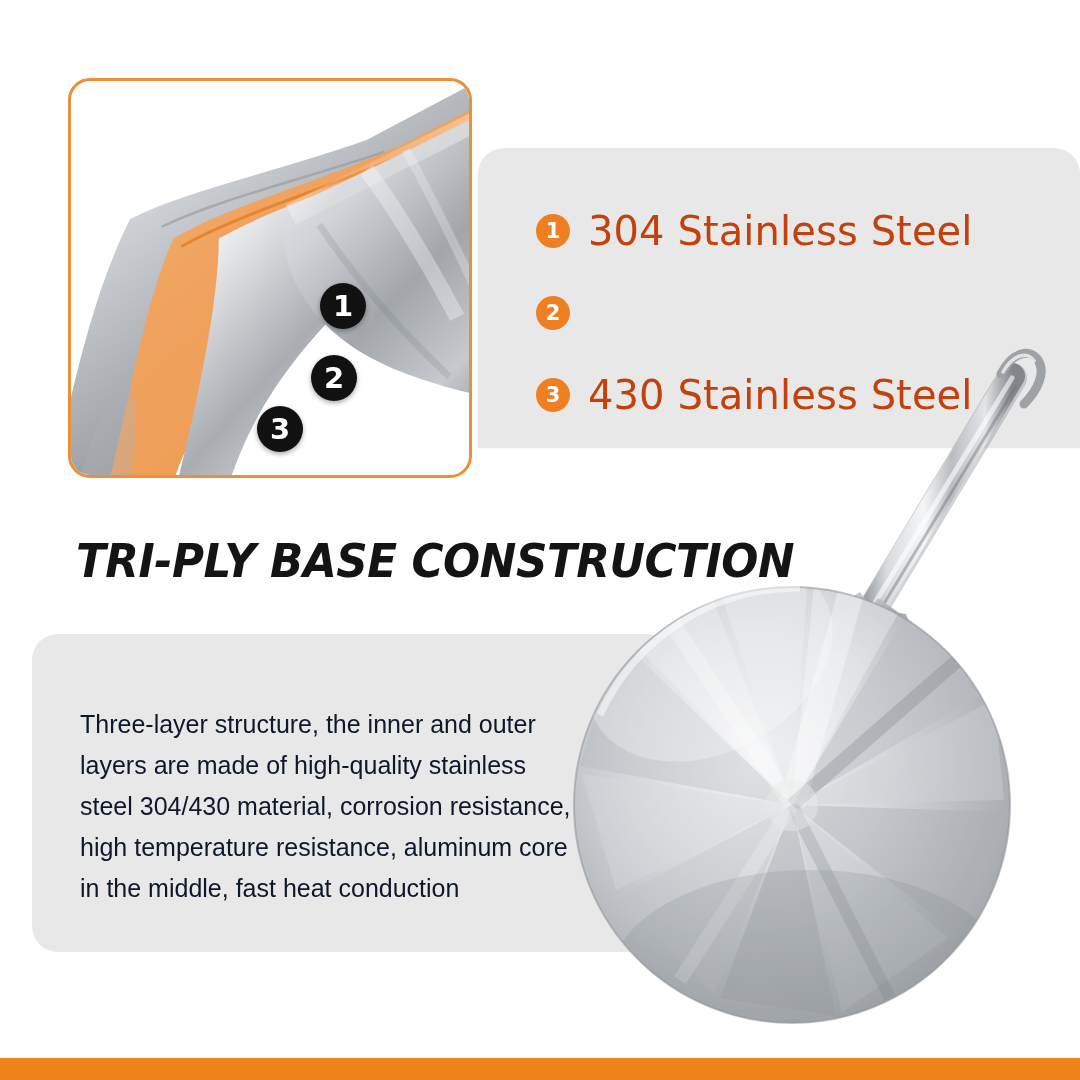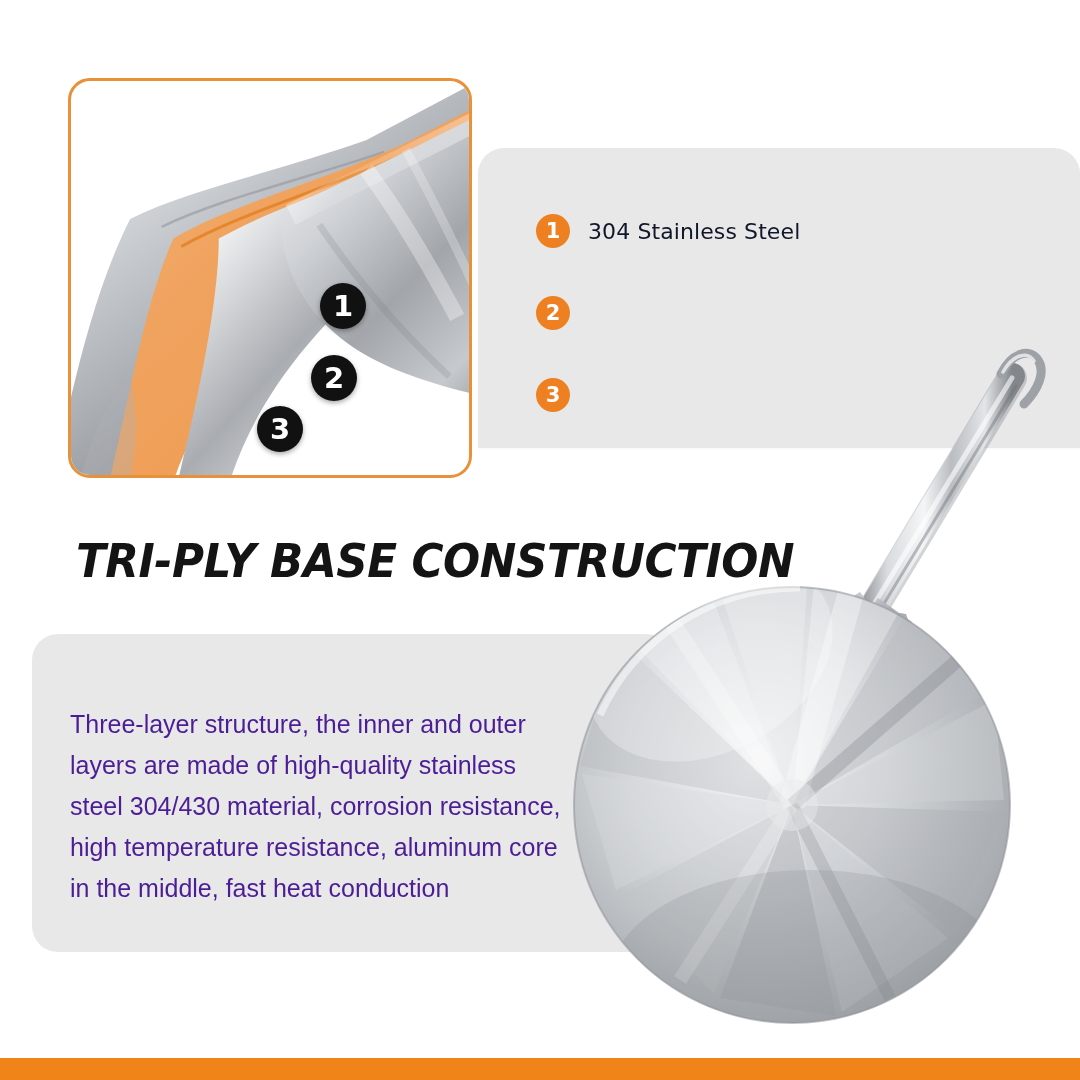--- a/index.html
+++ b/index.html
@@ -113,22 +113,22 @@
     border-radius: 50%;
     background: #ee8022;
     color: #ffffff;
     font-weight: 700;
     font-size: 21px;
     line-height: 34px;
     text-align: center;
   }
   .legend-label {
     margin-left: 18px;
-    font-size: 22px;
-    color: #0f172a;
+    font-size: 40px;
+    color: #c2410c;
     letter-spacing: 0.1px;
     white-space: nowrap;
     font-family: "DejaVu Sans", "Liberation Sans", sans-serif;
   }
 
   
   .headline {
     position: absolute;
     left: 76px;
     top: 533px;
@@ -139,26 +139,26 @@
     letter-spacing: -0.5px;
     white-space: nowrap;
     transform: scaleX(0.93);
     transform-origin: left center;
     font-family: "DejaVu Sans", "Liberation Sans", sans-serif;
   }
 
   
   .desc-text {
     position: absolute;
-    left: 70px;
+    left: 80px;
     top: 704px;
     width: 500px;
     font-size: 25px;
     line-height: 41px;
-    color: #4c1d95;
+    color: #0f172a;
     font-family: "Liberation Sans", "DejaVu Sans", sans-serif;
   }
 
   
   .pan {
     position: absolute;
     left: 560px;
     top: 330px;
     width: 520px;
     height: 710px;
@@ -255,20 +255,21 @@
   <div class="legend-list">
     <div class="legend-row">
       <span class="badge-orange">1</span>
       <span class="legend-label">304 Stainless Steel</span>
     </div>
     <div class="legend-row">
       <span class="badge-orange">2</span>
     </div>
     <div class="legend-row">
       <span class="badge-orange">3</span>
+      <span class="legend-label">430 Stainless Steel</span>
     </div>
   </div>
 
   <div class="headline">TRI-PLY BASE CONSTRUCTION</div>
 
   <div class="desc-text">Three-layer structure, the inner and outer layers are made of high-quality stainless steel 304/430 material, corrosion resistance, high temperature resistance, aluminum core in the middle, fast heat conduction</div>
 
   <svg class="pan" viewBox="0 0 520 710">
     <defs>
       <radialGradient id="panBase" cx="0.42" cy="0.40" r="0.78">

